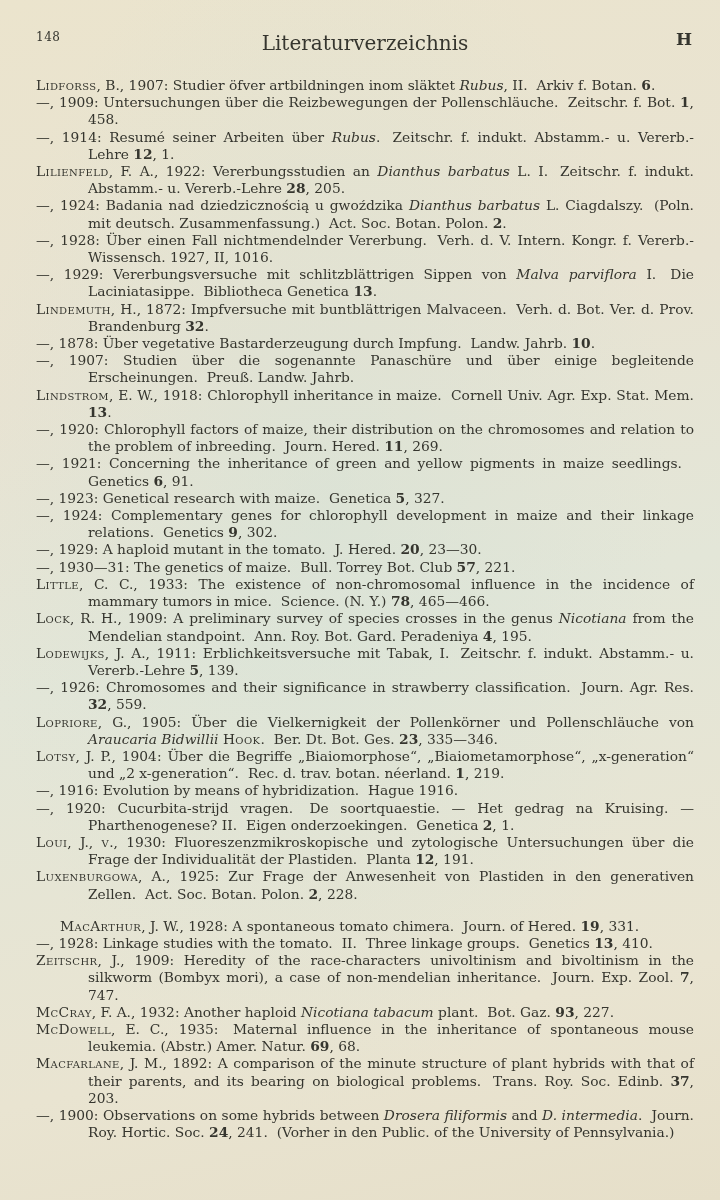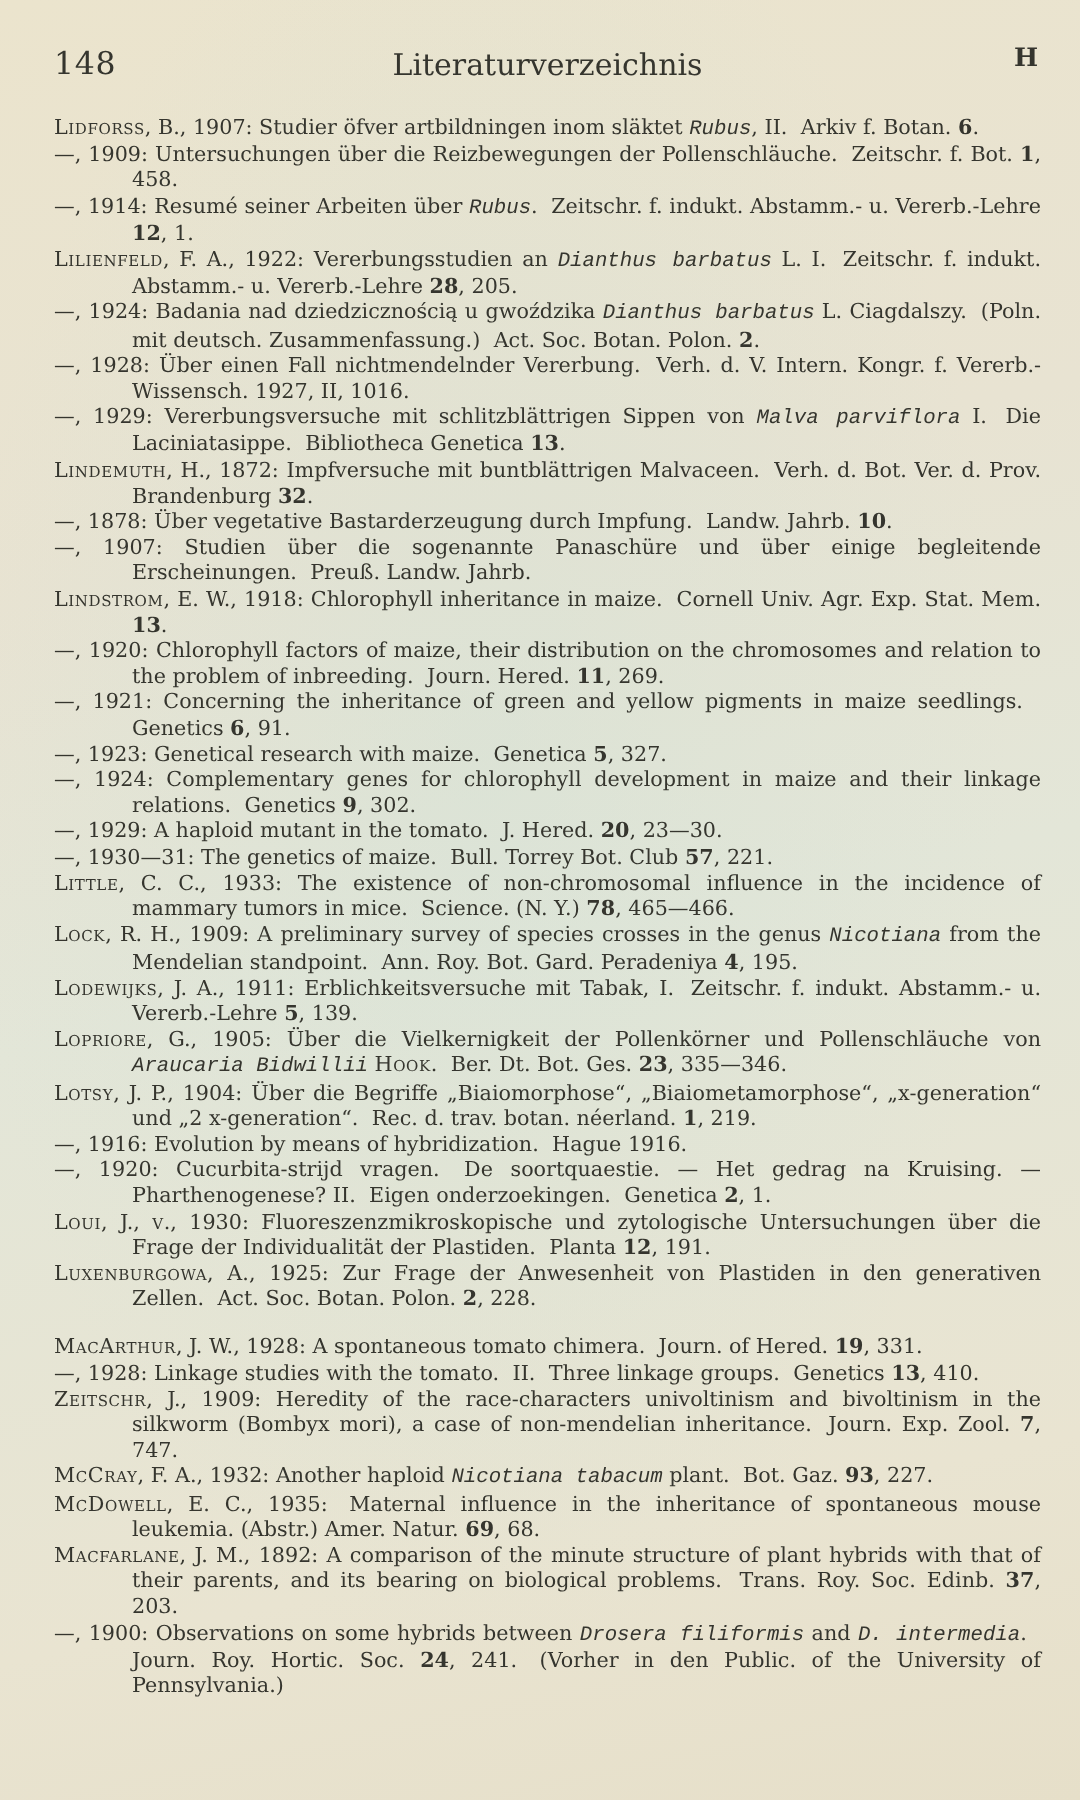--- a/index.html
+++ b/index.html
@@ -10,31 +10,31 @@
   .page{
     position:relative;width:720px;height:1200px;overflow:hidden;
     color:#35352e;
     background:
       radial-gradient(ellipse at 45% 42%, rgba(205,224,214,0.38), rgba(205,224,214,0) 62%),
       linear-gradient(168deg,#ebe4cd 0%,#e8e3d2 30%,#e3e6d8 52%,#e9e4d1 82%,#e6dfc9 100%);
   }
   .header{
     position:absolute;top:30px;left:36px;right:26px;height:22px;
   }
-  .pagenum{position:absolute;left:0;top:0;font-size:21px;letter-spacing:0.5px;}
+  .pagenum{position:absolute;left:0;top:0;font-size:12px;letter-spacing:0.5px;}
   .htitle{position:absolute;left:50%;top:1px;transform:translateX(-50%);font-size:20px;}
   .hletter{position:absolute;right:2px;top:-1px;font-size:17px;font-weight:bold;}
   .entries{
     position:absolute;top:77px;left:36px;right:26px;
     font-size:13.8px;line-height:17.2px;text-align:justify;
   }
   p.entry{margin:0;padding-left:52px;text-indent:-52px;}
-  p.entry.gap{margin-top:15px;}
+  p.entry.gap{margin-top:15px;margin-left:24px;}
   .s-sc{font-variant:small-caps;letter-spacing:0.4px;}
-  .s-i{font-style:italic;font-family:Liberation Mono, monospace;}
+  .s-i{font-style:italic;}
   .s-b{font-weight:bold;}
   .s-n{}
 </style>
 </head>
 <body>
 
 <div class="page">
   <div class="header">
     <span class="pagenum">148</span>
     <span class="htitle">Literaturverzeichnis</span>
@@ -54,20 +54,21 @@
       <p class="entry"><span class="s-sc">Lindstrom</span><span class="s-n">, E. W., 1918: Chlorophyll inheritance in maize.  Cornell Univ. Agr. Exp. Stat. Mem. </span><span class="s-b">13</span><span class="s-n">.</span></p>
       <p class="entry"><span class="s-n">—, 1920: Chlorophyll factors of maize, their distribution on the chromosomes and relation to the problem of inbreeding.  Journ. Hered. </span><span class="s-b">11</span><span class="s-n">, 269.</span></p>
       <p class="entry"><span class="s-n">—, 1921: Concerning the inheritance of green and yellow pigments in maize seedlings.  Genetics </span><span class="s-b">6</span><span class="s-n">, 91.</span></p>
       <p class="entry"><span class="s-n">—, 1923: Genetical research with maize.  Genetica </span><span class="s-b">5</span><span class="s-n">, 327.</span></p>
       <p class="entry"><span class="s-n">—, 1924: Complementary genes for chlorophyll development in maize and their linkage relations.  Genetics </span><span class="s-b">9</span><span class="s-n">, 302.</span></p>
       <p class="entry"><span class="s-n">—, 1929: A haploid mutant in the tomato.  J. Hered. </span><span class="s-b">20</span><span class="s-n">, 23—30.</span></p>
       <p class="entry"><span class="s-n">—, 1930—31: The genetics of maize.  Bull. Torrey Bot. Club </span><span class="s-b">57</span><span class="s-n">, 221.</span></p>
       <p class="entry"><span class="s-sc">Little</span><span class="s-n">, C. C., 1933: The existence of non-chromosomal influence in the incidence of mammary tumors in mice.  Science. (N. Y.) </span><span class="s-b">78</span><span class="s-n">, 465—466.</span></p>
       <p class="entry"><span class="s-sc">Lock</span><span class="s-n">, R. H., 1909: A preliminary survey of species crosses in the genus </span><span class="s-i">Nicotiana</span><span class="s-n"> from the Mendelian standpoint.  Ann. Roy. Bot. Gard. Peradeniya </span><span class="s-b">4</span><span class="s-n">, 195.</span></p>
       <p class="entry"><span class="s-sc">Lodewijks</span><span class="s-n">, J. A., 1911: Erblichkeitsversuche mit Tabak, I.  Zeitschr. f. indukt. Abstamm.- u. Vererb.-Lehre </span><span class="s-b">5</span><span class="s-n">, 139.</span></p>
+      <p class="entry"><span class="s-n">—, 1926: Chromosomes and their significance in strawberry classification.  Journ. Agr. Res. </span><span class="s-b">32</span><span class="s-n">, 559.</span></p>
       <p class="entry"><span class="s-sc">Lopriore</span><span class="s-n">, G., 1905: Über die Vielkernigkeit der Pollenkörner und Pollenschläuche von </span><span class="s-i">Araucaria Bidwillii</span><span class="s-n"> </span><span class="s-sc">Hook</span><span class="s-n">.  Ber. Dt. Bot. Ges. </span><span class="s-b">23</span><span class="s-n">, 335—346.</span></p>
       <p class="entry"><span class="s-sc">Lotsy</span><span class="s-n">, J. P., 1904: Über die Begriffe „Biaiomorphose“, „Biaiometamorphose“, „x-generation“ und „2 x-generation“.  Rec. d. trav. botan. néerland. </span><span class="s-b">1</span><span class="s-n">, 219.</span></p>
       <p class="entry"><span class="s-n">—, 1916: Evolution by means of hybridization.  Hague 1916.</span></p>
       <p class="entry"><span class="s-n">—, 1920: Cucurbita-strijd vragen.  De soortquaestie. — Het gedrag na Kruising. — Pharthenogenese? II.  Eigen onderzoekingen.  Genetica </span><span class="s-b">2</span><span class="s-n">, 1.</span></p>
       <p class="entry"><span class="s-sc">Loui</span><span class="s-n">, J., </span><span class="s-sc">v</span><span class="s-n">., 1930: Fluoreszenzmikroskopische und zytologische Untersuchungen über die Frage der Individualität der Plastiden.  Planta </span><span class="s-b">12</span><span class="s-n">, 191.</span></p>
       <p class="entry"><span class="s-sc">Luxenburgowa</span><span class="s-n">, A., 1925: Zur Frage der Anwesenheit von Plastiden in den generativen Zellen.  Act. Soc. Botan. Polon. </span><span class="s-b">2</span><span class="s-n">, 228.</span></p>
       <p class="entry gap"><span class="s-sc">MacArthur</span><span class="s-n">, J. W., 1928: A spontaneous tomato chimera.  Journ. of Hered. </span><span class="s-b">19</span><span class="s-n">, 331.</span></p>
       <p class="entry"><span class="s-n">—, 1928: Linkage studies with the tomato.  II.  Three linkage groups.  Genetics </span><span class="s-b">13</span><span class="s-n">, 410.</span></p>
       <p class="entry"><span class="s-sc">Zeitschr</span><span class="s-n">, J., 1909: Heredity of the race-characters univoltinism and bivoltinism in the silkworm (Bombyx mori), a case of non-mendelian inheritance.  Journ. Exp. Zool. </span><span class="s-b">7</span><span class="s-n">, 747.</span></p>
       <p class="entry"><span class="s-sc">McCray</span><span class="s-n">, F. A., 1932: Another haploid </span><span class="s-i">Nicotiana tabacum</span><span class="s-n"> plant.  Bot. Gaz. </span><span class="s-b">93</span><span class="s-n">, 227.</span></p>

